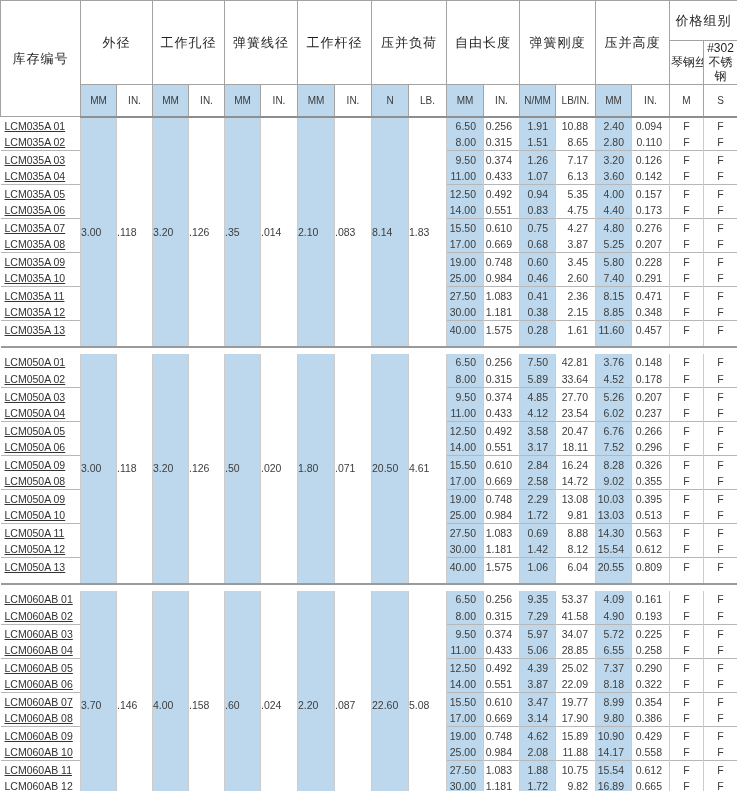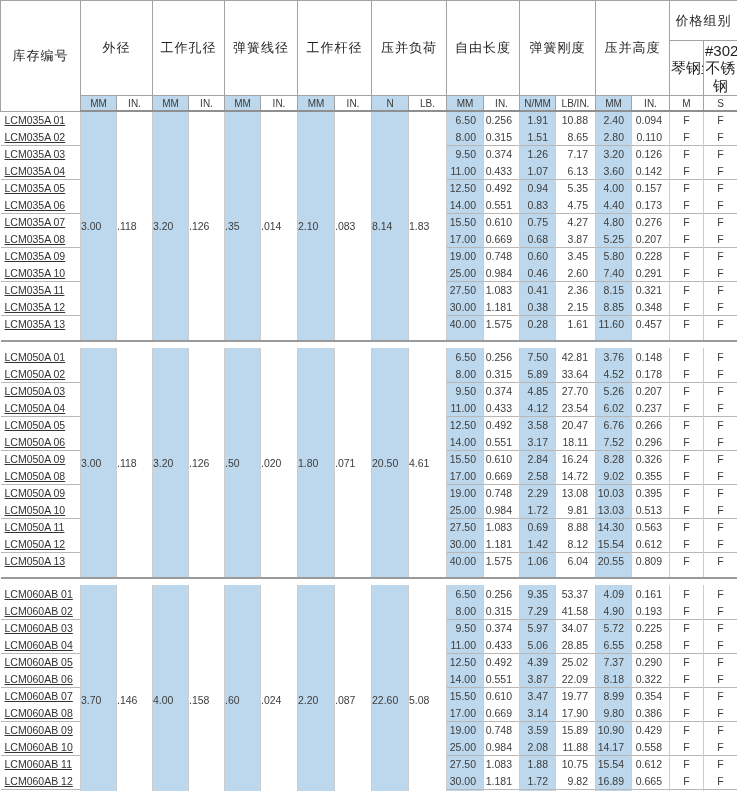--- a/index.html
+++ b/index.html
@@ -7,23 +7,23 @@
   table{border-collapse:collapse;table-layout:fixed;width:737px;}
   th,td{overflow:hidden;white-space:nowrap;box-sizing:border-box;}
 
   
   thead th{
     background:#fff;border:1px solid #a3a3a3;font-weight:normal;
     color:#1f1f1f;text-align:center;vertical-align:middle;
   }
   thead tr.group-row th{font-size:13px;letter-spacing:1px;height:40px;}
   thead th.stock-head{font-size:13px;letter-spacing:1px;}
-  thead tr.sub-row th{font-size:15px;height:28px;letter-spacing:0;line-height:1.15;}
+  thead tr.sub-row th{font-size:12px;height:28px;letter-spacing:0;line-height:1.15;}
   thead th.two-line{white-space:pre-line;font-size:10px;}
-  thead tr.unit-row th{font-size:10px;height:16px;color:#3a3a3a;border-bottom:2px solid #8f8f8f;letter-spacing:0;}
+  thead tr.unit-row th{font-size:10px;height:32px;color:#3a3a3a;border-bottom:2px solid #8f8f8f;letter-spacing:0;}
 
   
   td{height:17px;font-size:10.5px;color:#3d3d3d;border-left:1px solid #cccccc;border-right:1px solid #cccccc;}
   td.stock{text-align:left;padding-left:4px;border-left:none;color:#333;text-decoration:underline;}
   td.num{text-align:right;padding-right:7px;}
   td.merged{text-align:left;padding:0;vertical-align:middle;}
   td.price{text-align:center;padding:0;}
   .blue{background:#bdd8ec;}
   tr.pair-start td{border-top:1px solid #b7b7b7;}
   tr.filler td{height:9px;}
@@ -215,21 +215,21 @@
         <td class="price">F</td>
         <td class="price">F</td>
       </tr>
       <tr class="pair-start">
         <td class="stock">LCM035A 11</td>
         <td class="num blue">27.50</td>
         <td class="num">1.083</td>
         <td class="num blue">0.41</td>
         <td class="num">2.36</td>
         <td class="num blue">8.15</td>
-        <td class="num">0.321</td>
+        <td class="num">0.471</td>
         <td class="price">F</td>
         <td class="price">F</td>
       </tr>
       <tr>
         <td class="stock">LCM035A 12</td>
         <td class="num blue">30.00</td>
         <td class="num">1.181</td>
         <td class="num blue">0.38</td>
         <td class="num">2.15</td>
         <td class="num blue">8.85</td>
@@ -532,21 +532,21 @@
         <td class="num">17.90</td>
         <td class="num blue">9.80</td>
         <td class="num">0.386</td>
         <td class="price">F</td>
         <td class="price">F</td>
       </tr>
       <tr class="pair-start">
         <td class="stock">LCM060AB 09</td>
         <td class="num blue">19.00</td>
         <td class="num">0.748</td>
-        <td class="num blue">3.59</td>
+        <td class="num blue">4.62</td>
         <td class="num">15.89</td>
         <td class="num blue">10.90</td>
         <td class="num">0.429</td>
         <td class="price">F</td>
         <td class="price">F</td>
       </tr>
       <tr>
         <td class="stock">LCM060AB 10</td>
         <td class="num blue">25.00</td>
         <td class="num">0.984</td>

